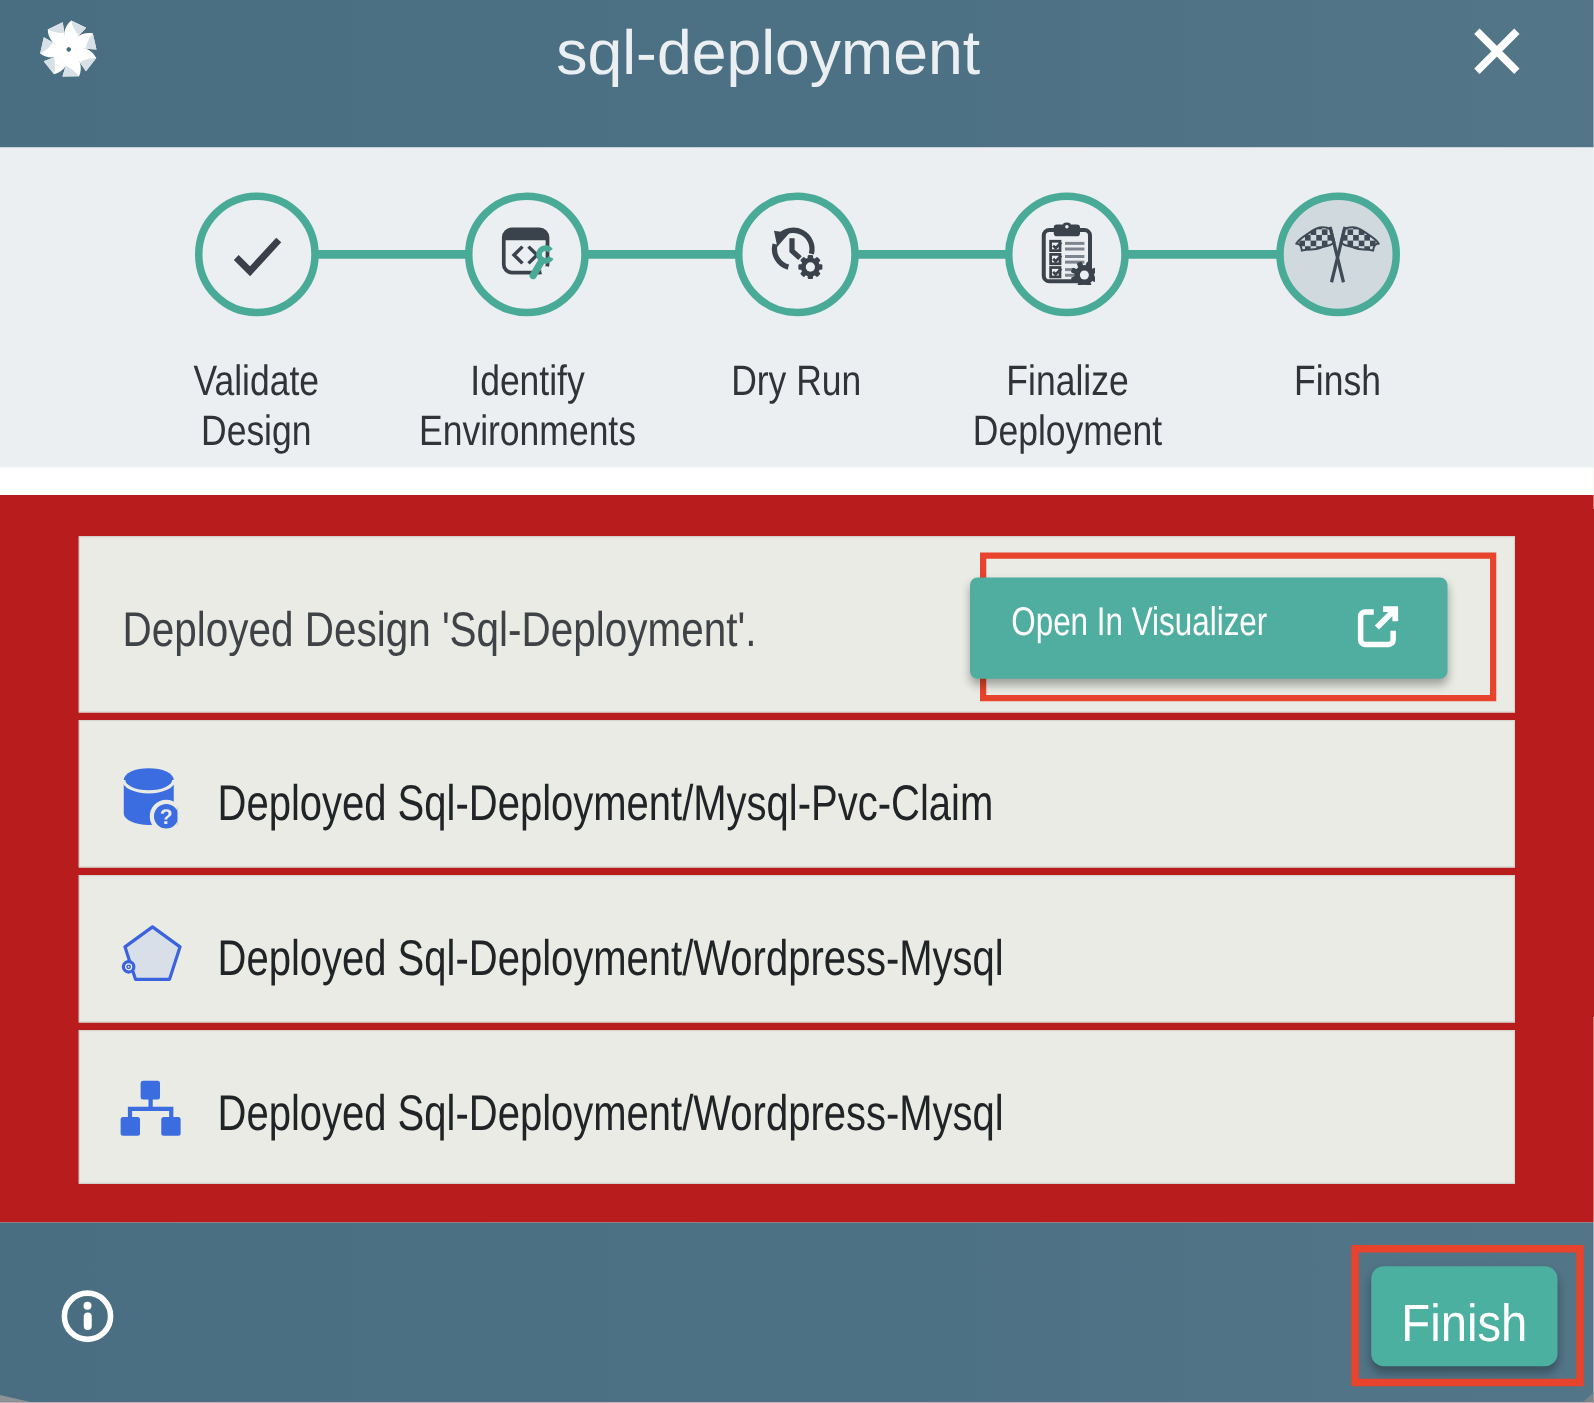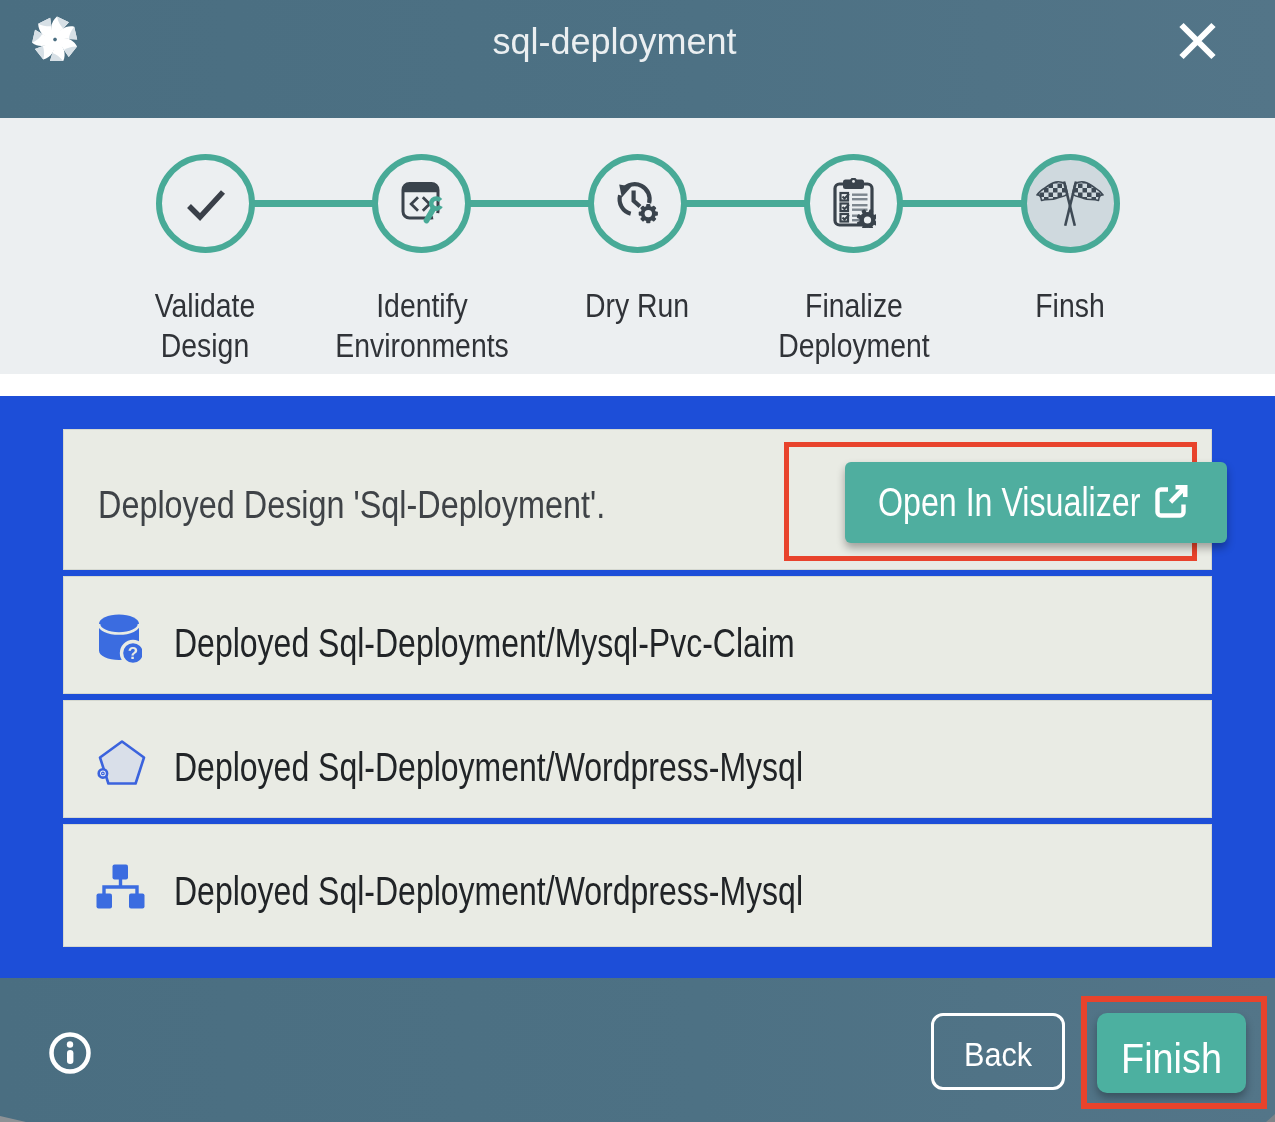--- a/index.html
+++ b/index.html
@@ -5,52 +5,52 @@
   * { margin:0; padding:0; box-sizing:border-box; }
   html,body { width:1275px; height:1122px; overflow:hidden; background:#fff;
     font-family:"Liberation Sans", sans-serif; }
   .abs { position:absolute; }
   #page { position:relative; width:1275px; height:1122px; }
 
   
   #header { position:absolute; left:0; top:0; width:1275px; height:118px;
     background:linear-gradient(90deg,#4a6e81 0%, #4d7184 55%, #537588 100%); }
   #title { position:absolute; left:0; top:21px; width:1229px; text-align:center;
-    font-size:36px; line-height:42px; color:#ebeff1; }
+    font-size:50px; line-height:42px; color:#ebeff1; }
   #closex { position:absolute; left:1179px; top:22px; }
 
   
   #stepper { position:absolute; left:0; top:118px; width:1275px; height:256px;
     background:#eceff1; }
   #connector { position:absolute; left:205px; top:82px; width:865px; height:7px;
     background:#48aa97; }
   .stepc { position:absolute; top:36px; width:99px; height:99px; border-radius:50%;
     border:6px solid #48aa97; background:#eceff1; }
   .stepc.done { background:#cfd9de; }
   .steplabel { position:absolute; top:168px; width:260px; text-align:center;
     font-size:34px; line-height:39.5px; color:#303338;
     transform:scaleX(0.835); transform-origin:center top; }
   .cicon { position:absolute; }
 
   
-  #content { position:absolute; left:0; top:396px; width:1275px; height:582px; background:#1d4ed8; }
+  #content { position:absolute; left:0; top:396px; width:1275px; height:582px; background:#b91c1c; }
   .row { position:absolute; left:63px; width:1149px; background:#e9ebe4;
     border:1px solid #d5d8d0; }
   .rowtext { position:absolute; font-size:40px; line-height:40px; color:#212427;
     white-space:nowrap; transform:scaleX(0.80); transform-origin:left top; }
 
   
   #row1 { top:33px; height:141px; }
   #row1text { left:34px; top:55px; font-size:39px; color:#3f4347;
     transform:scaleX(0.83); }
   #redbox1 { position:absolute; left:784px; top:46px; width:413px; height:119px;
     border:5px solid #e8432c; }
-  #openbtn { position:absolute; left:845px; top:66px; width:382px; height:81px;
+  #openbtn { position:absolute; left:776px; top:66px; width:382px; height:81px;
     background:#4fae9f; border-radius:6px; box-shadow:0 5px 8px rgba(0,0,0,0.32);
-    color:#fff; font-size:41px; }
+    color:#fff; font-size:32px; }
   #openbtn span { position:absolute; left:33px; top:17px; display:inline-block;
     white-space:nowrap; transform:scaleX(0.785); transform-origin:left top; }
 
   
   #footer { position:absolute; left:0; top:978px; width:1275px; height:144px;
     background:linear-gradient(90deg,#4a6e81 0%, #4d7184 55%, #537588 100%); }
   #backbtn { position:absolute; left:931px; top:35px; width:134px; height:77px;
     border:3px solid #fff; border-radius:12px; color:#fff; font-size:34px; }
   #backbtn span, #finishbtn span { position:absolute; left:0; width:100%;
     text-align:center; transform:scaleX(0.9); transform-origin:center top; }
@@ -228,23 +228,20 @@
       <div class="rowtext" style="left:110px; top:46px">Deployed Sql-Deployment/Wordpress-Mysql</div>
     </div>
   </div>
 
   <div id="footer">
     <svg class="abs" style="left:49px; top:54px" width="42" height="42" viewBox="0 0 42 42">
       <circle cx="21" cy="21" r="18.5" stroke="#fff" stroke-width="4.5" fill="none"></circle>
       <circle cx="21" cy="12.5" r="3.2" fill="#fff"></circle>
       <rect x="18" y="18" width="6.4" height="14" rx="3.2" fill="#fff"></rect>
     </svg>
-    <div id="backbtn">
-        <span>Back</span>
-      </div>
     <div id="finishbtn">
         <span>Finish</span>
       </div>
     <div id="redbox2"></div>
     <svg class="abs" style="left:0; top:138px" width="26" height="6" viewBox="0 0 26 6">
       <path d="M0 6 L0 0 L26 6 Z" fill="#8d9296"></path>
     </svg>
     <svg class="abs" style="left:1266px; top:136px" width="9" height="8" viewBox="0 0 9 8">
       <path d="M9 8 L0 8 L9 0 Z" fill="#7d8489"></path>
     </svg>

